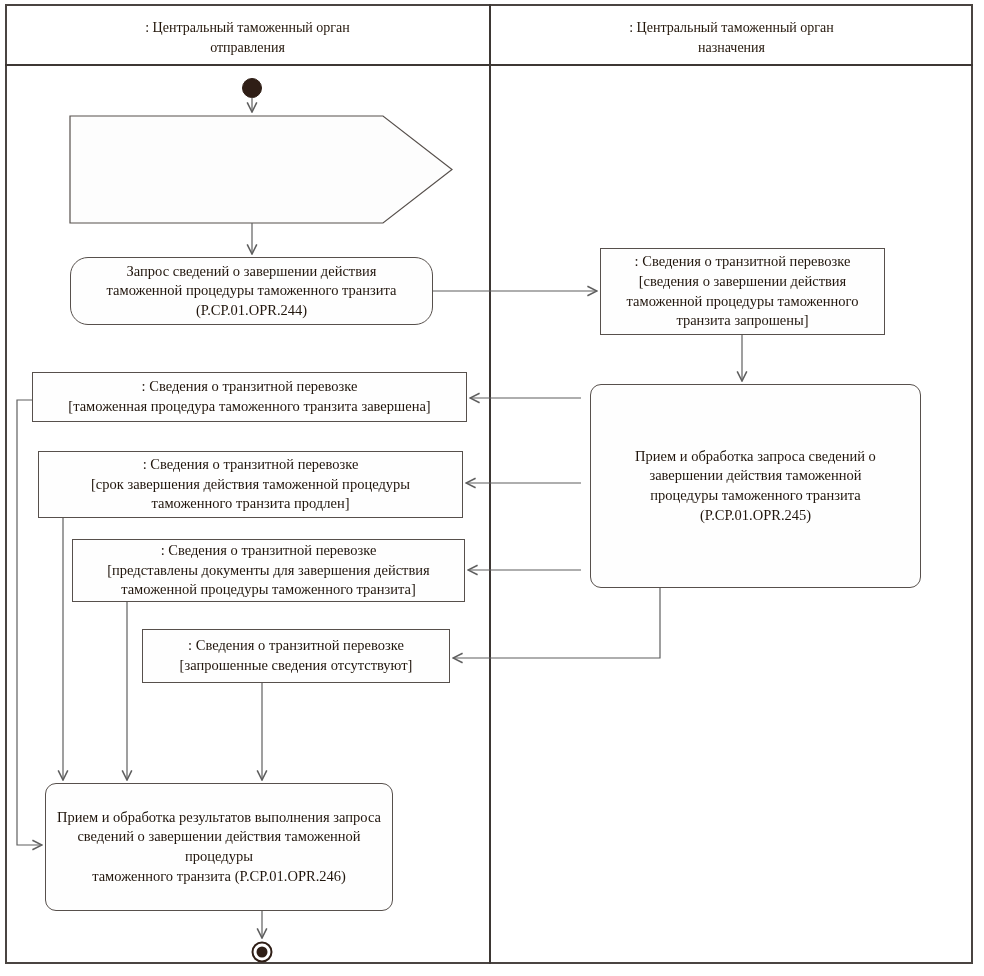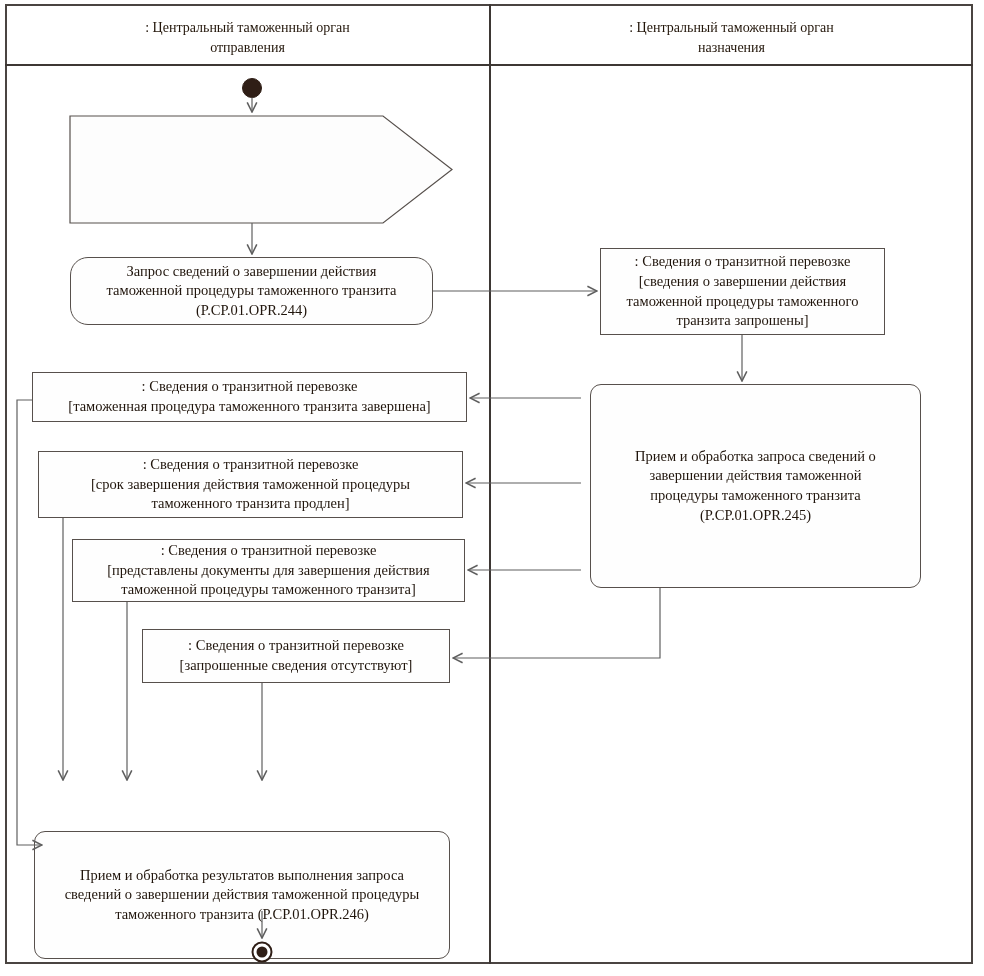--- a/index.html
+++ b/index.html
@@ -106,17 +106,17 @@
 [срок завершения действия таможенной процедуры
 таможенного транзита продлен]</div>
 
   <div class="node" style="left:72px;top:539px;width:393px;height:63px;">: Сведения о транзитной перевозке
 [представлены документы для завершения действия
 таможенной процедуры таможенного транзита]</div>
 
   <div class="node" style="left:142px;top:629px;width:308px;height:54px;">: Сведения о транзитной перевозке
 [запрошенные сведения отсутствуют]</div>
 
-  <div class="node rounded" style="left:34px;top:783px;width:416px;height:128px;margin-top:48px;">Прием и обработка результатов выполнения запроса
+  <div class="node rounded" style="left:45px;top:783px;width:348px;height:128px;">Прием и обработка результатов выполнения запроса
 сведений о завершении действия таможенной процедуры
 таможенного транзита (P.CP.01.OPR.246)</div>
 
 </div>
 
 </body></html>

